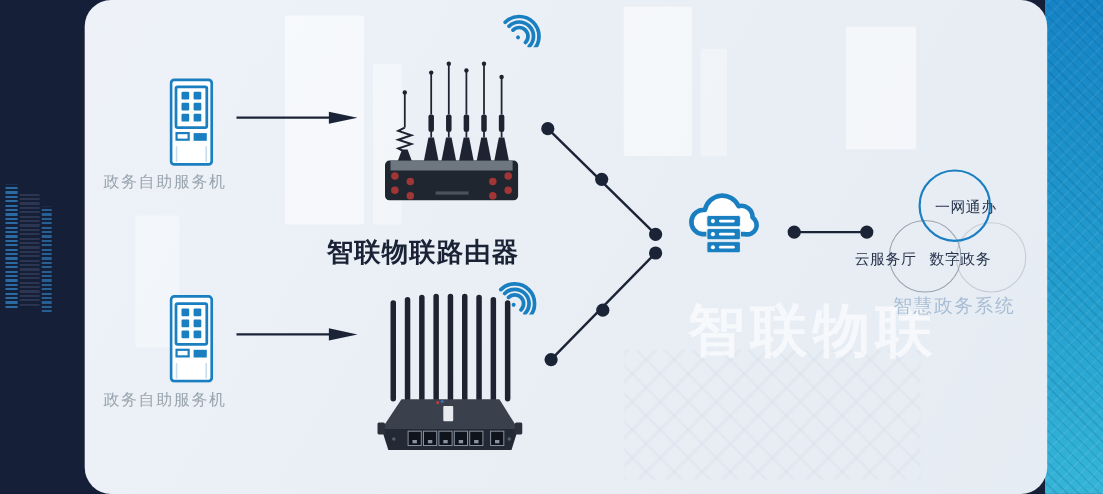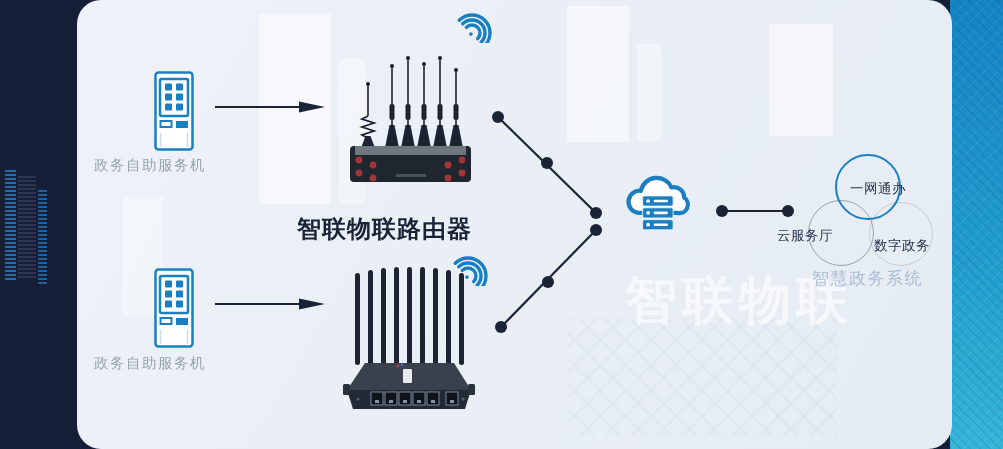--- a/index.html
+++ b/index.html
@@ -293,16 +293,16 @@
           <rect x="42" y="64.5" width="17" height="3" rx="1.5"></rect>
       </g>
     </g>
   </svg>
 
   <div class="venn-circle venn-right"></div>
   <div class="venn-circle venn-left"></div>
   <div class="venn-circle venn-top"></div>
   <div class="venn-label" style="left:835px;top:180px;width:86px;">一网通办</div>
   <div class="venn-label" style="left:772px;top:227px;width:66px;">云服务厅</div>
-  <div class="venn-label" style="left:869px;top:227px;width:66px;margin-top:10px;">数字政务</div>
+  <div class="venn-label" style="left:840px;top:227px;width:66px;">数字政务</div>
   <div class="system-caption">智慧政务系统</div>
 
 </div>
 
 </body></html>

